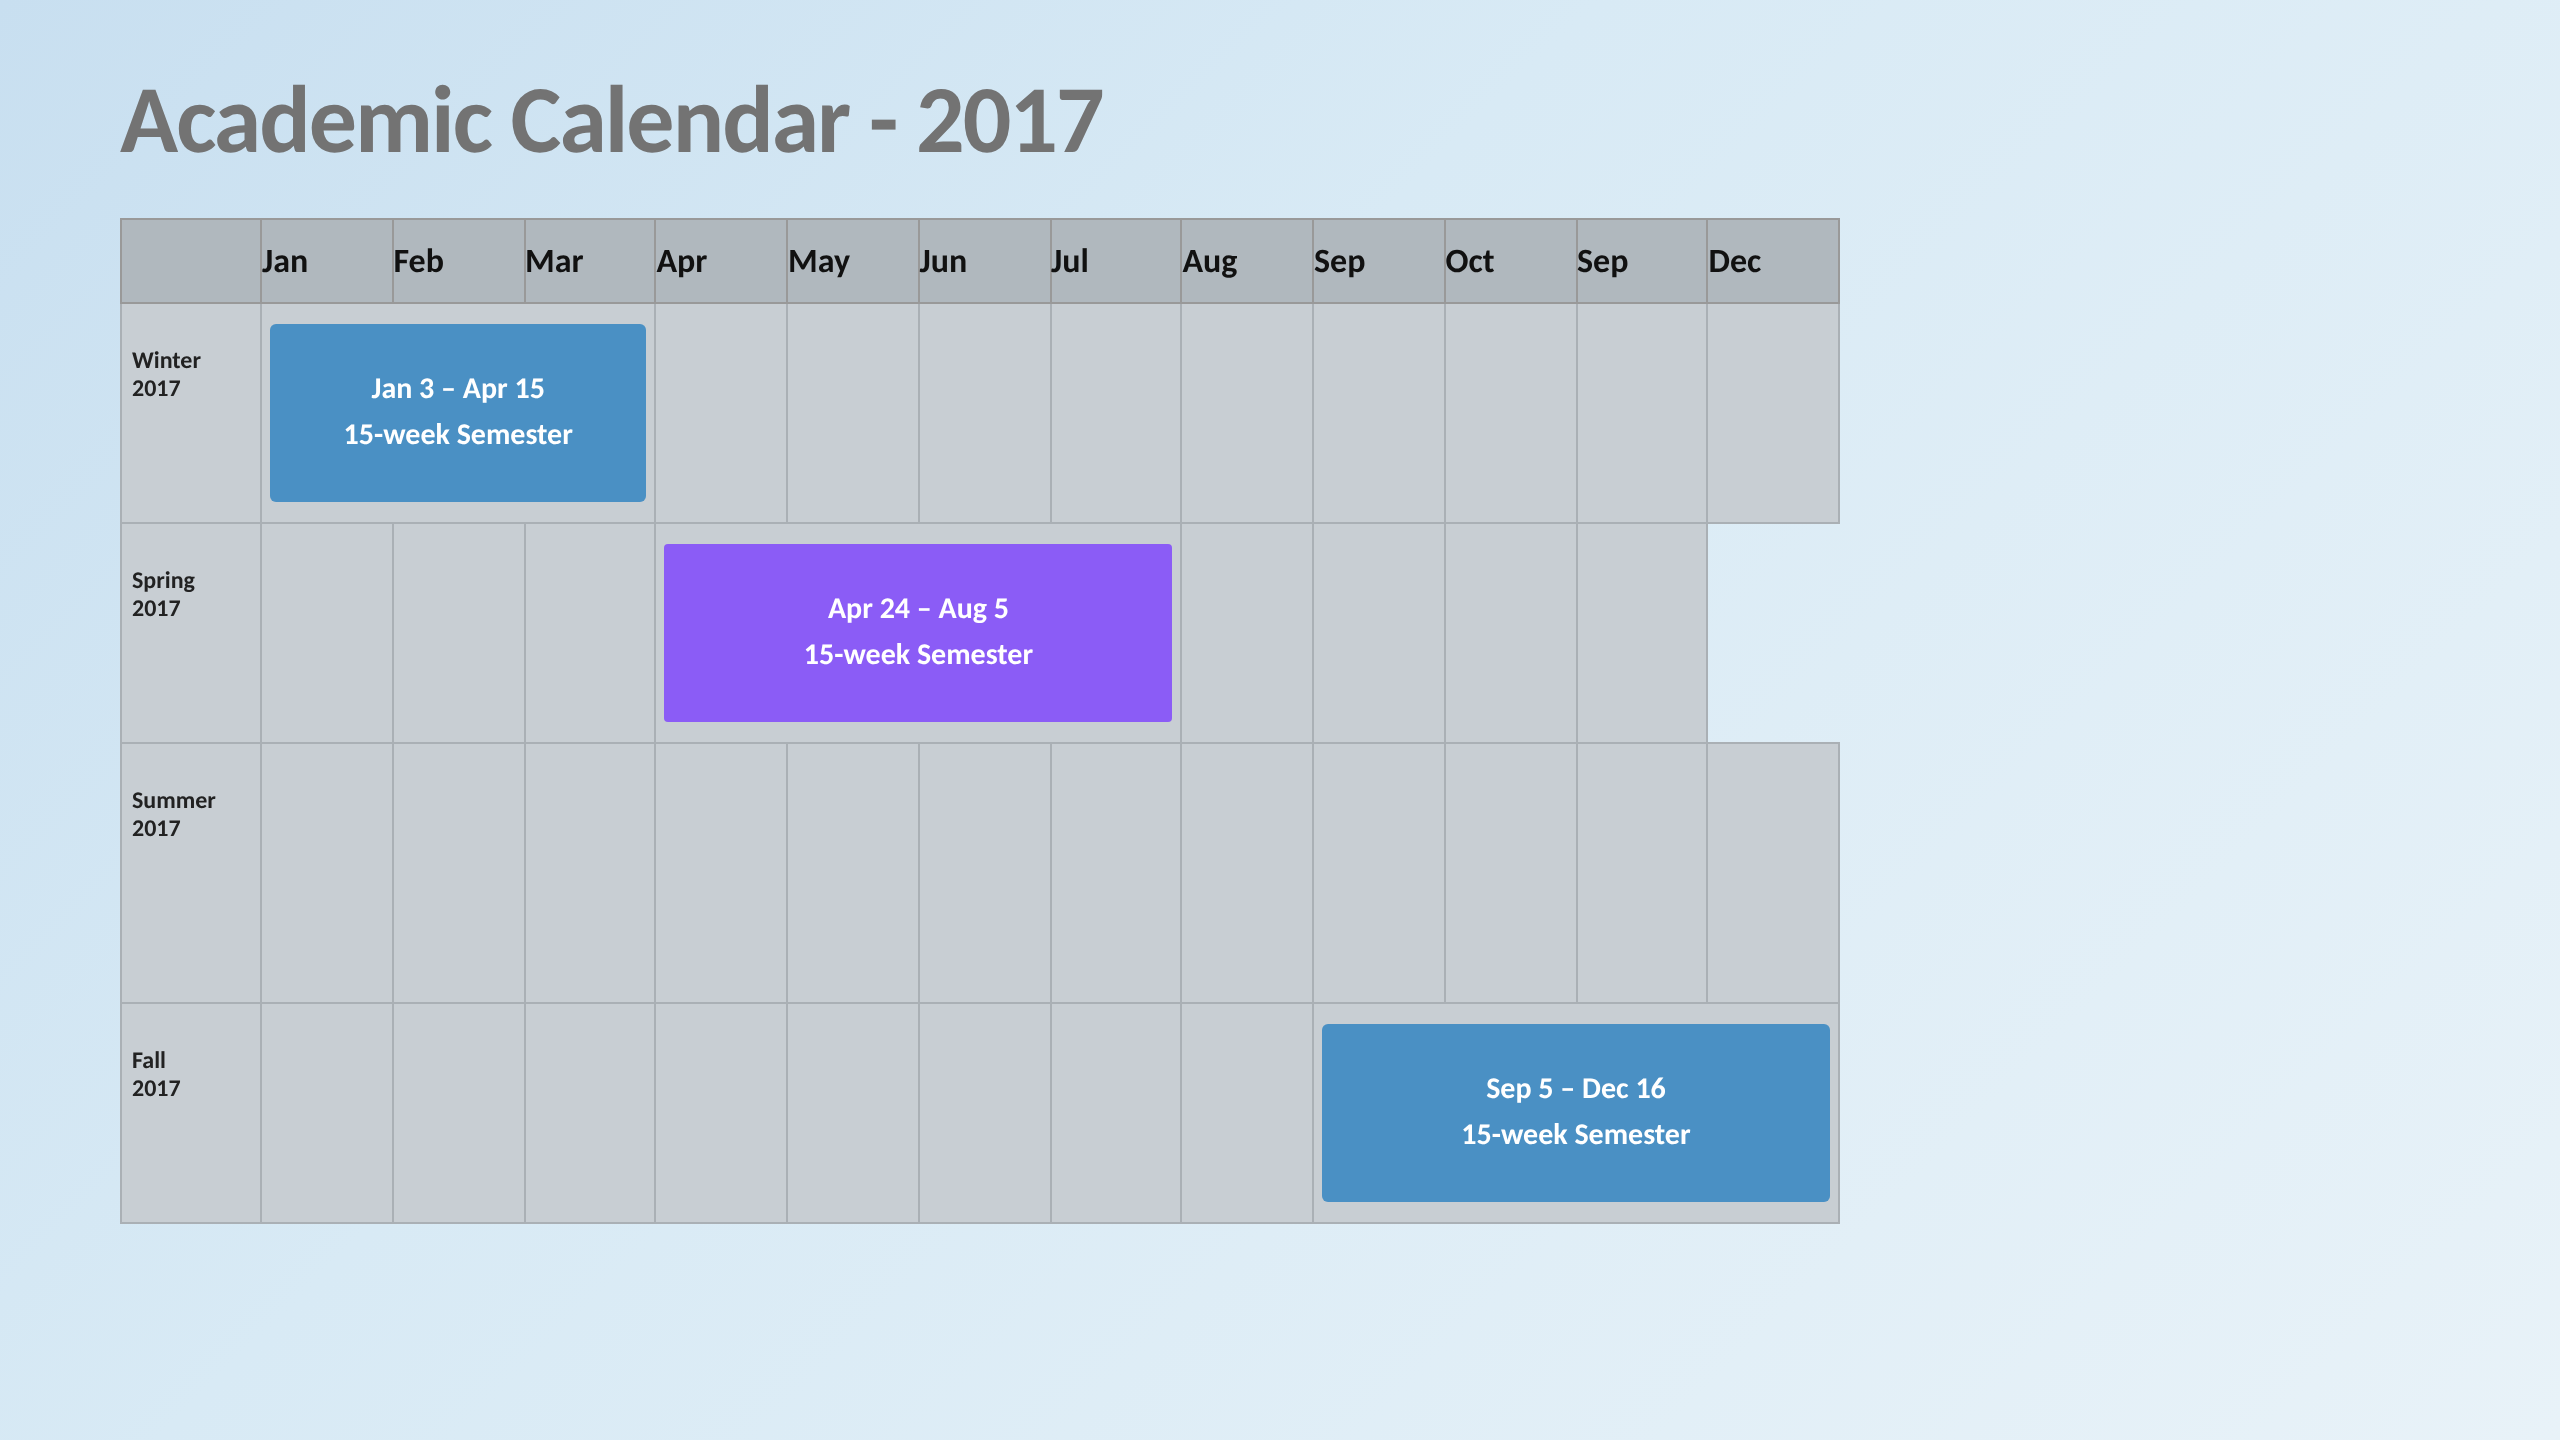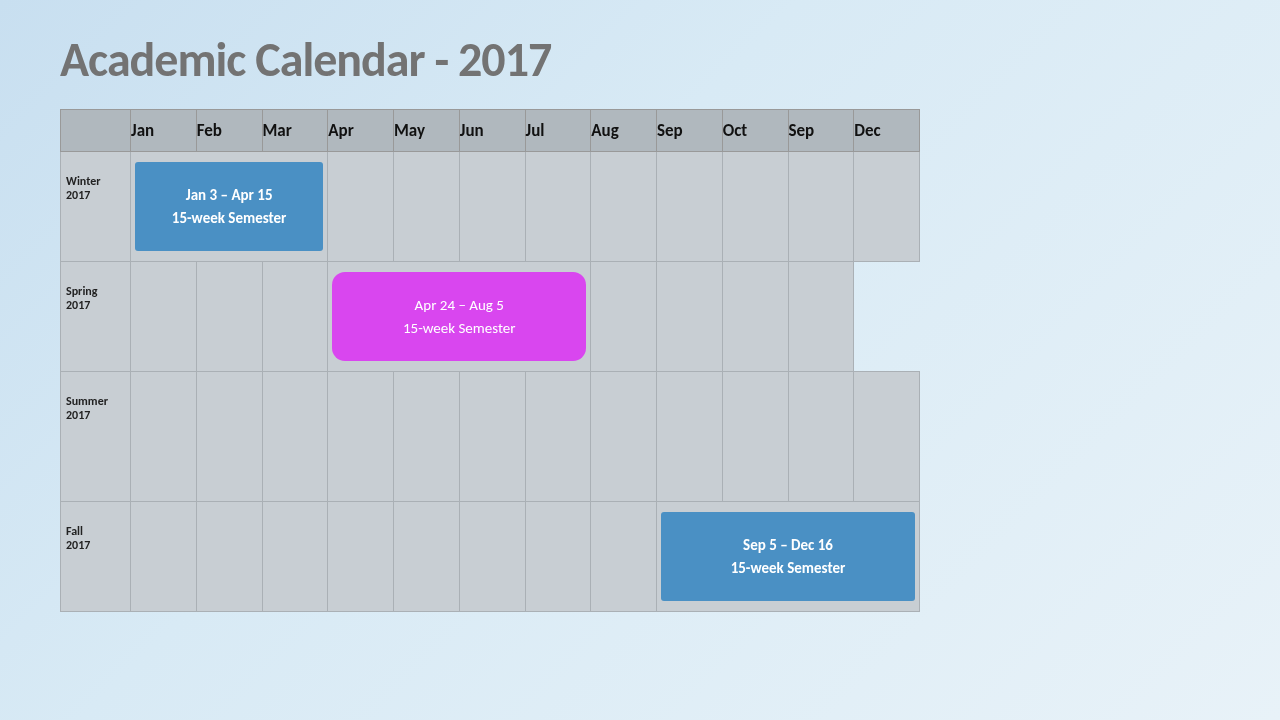--- a/index.html
+++ b/index.html
@@ -119,21 +119,21 @@
       </tr>
 
       <tr>
         <td class="row-label" style="white-space:pre-line;">Spring
 2017</td>
         <td></td>
         <td></td>
         <td></td>
 
         <td colspan="4" style="position:relative; padding:0; border:1px solid #aab0b5;">
-          <div style="position:absolute; top:10px; left:4px; right:4px; bottom:10px; background:#d946ef; border-radius:13px; display:flex; flex-direction:column; align-items:center; justify-content:center; color:#fff; font-size:15px; font-weight:400; line-height:1.5;">
+          <div style="position:absolute; top:10px; left:4px; right:4px; bottom:10px; background:#8b5cf6; border-radius:2px; display:flex; flex-direction:column; align-items:center; justify-content:center; color:#fff; font-size:15px; font-weight:700; line-height:1.5;">
             <span>Apr 24 – Aug 5</span>
             <span>15-week Semester</span>
           </div>
         </td>
         <td></td>
         <td></td>
         <td></td>
         <td></td>
       </tr>
 

